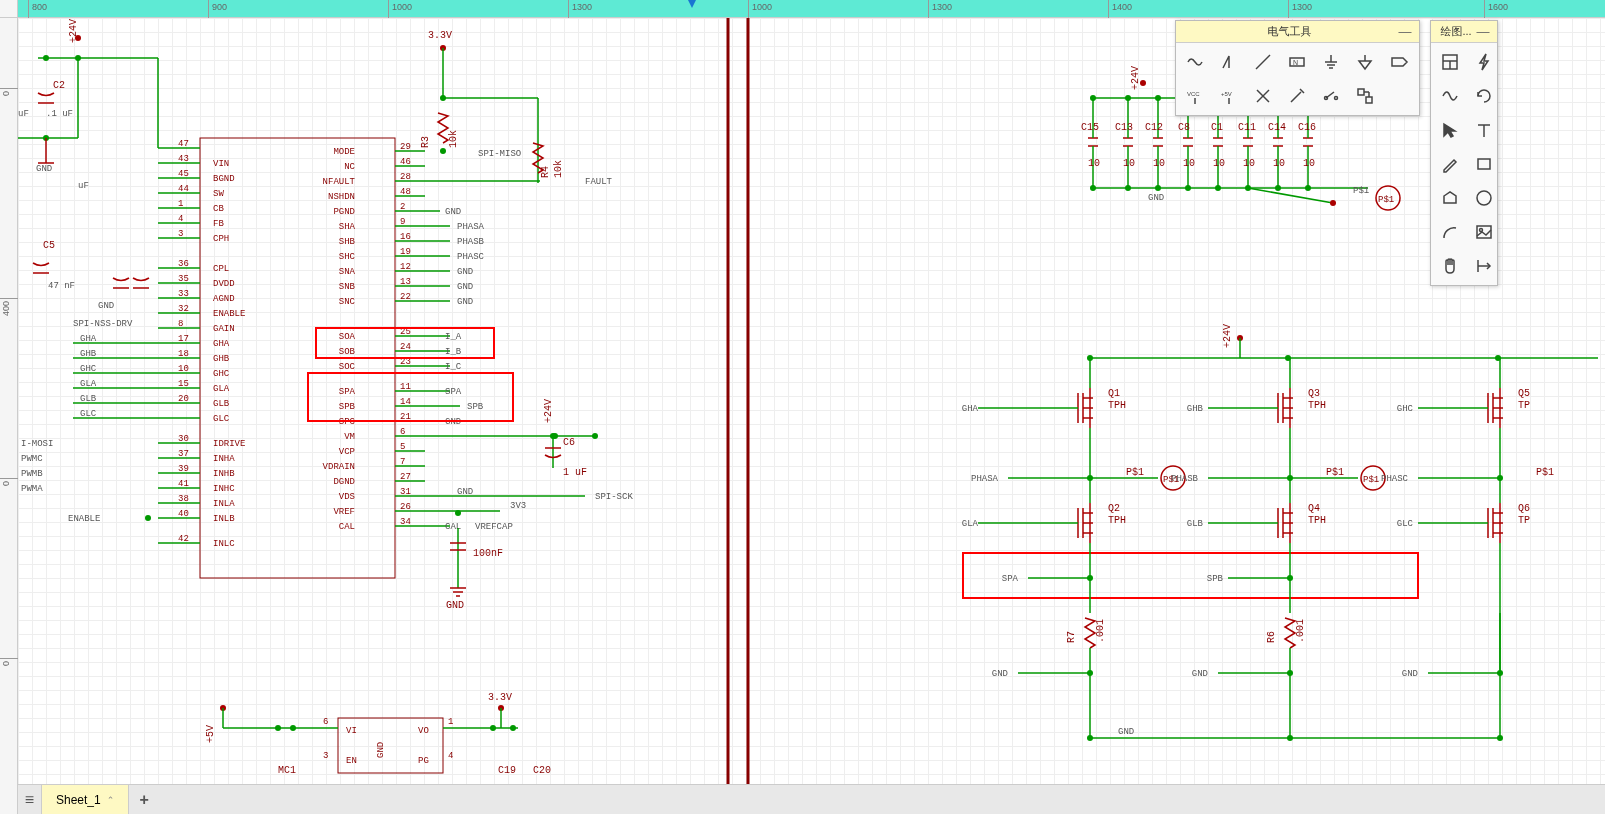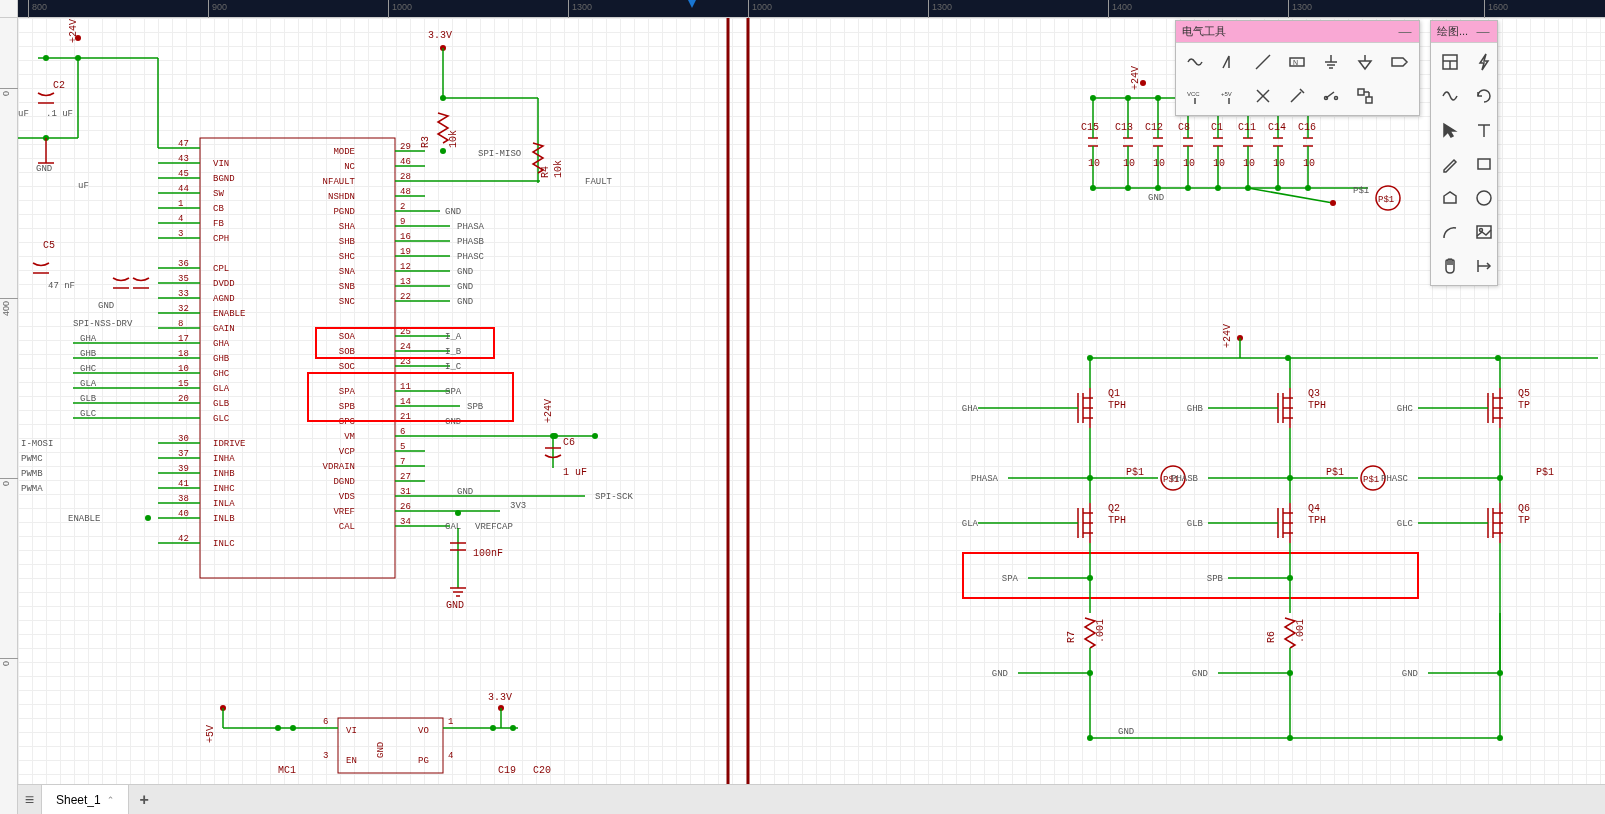--- a/index.html
+++ b/index.html
@@ -1,21 +1,21 @@
 <!DOCTYPE html>
 <html><head>
 <meta charset="utf-8">
 <style>
   * { box-sizing: border-box; margin: 0; padding: 0; }
   html, body { width: 1605px; height: 814px; overflow: hidden; font-family: Arial, sans-serif; background: #f0f0f0; }
   
   .app { position: relative; width: 100%; height: 100%; }
   
   
-  .ruler-h { position: absolute; top: 0; left: 18px; right: 0; height: 18px; background: #0f172a; border-bottom: 1px solid #ccc; font-size: 9px; color: #666; z-index: 5; }
+  .ruler-h { position: absolute; top: 0; left: 18px; right: 0; height: 18px; background: #5eead4; border-bottom: 1px solid #ccc; font-size: 9px; color: #666; z-index: 5; }
   .ruler-h .tick { position: absolute; top: 0; height: 18px; border-left: 1px solid #999; }
   .ruler-h .tick span { position: absolute; top: 2px; left: 3px; }
   .ruler-h .cursor-mark { position: absolute; top: 0; width: 0; height: 0; border-left: 4px solid transparent; border-right: 4px solid transparent; border-top: 8px solid #1976d2; }
   
   .ruler-v { position: absolute; top: 18px; left: 0; bottom: 0; width: 18px; background: #f5f5f5; border-right: 1px solid #ccc; font-size: 9px; color: #666; z-index: 5; }
   .ruler-v .tick { position: absolute; left: 0; width: 18px; border-top: 1px solid #999; }
   .ruler-v .tick span { position: absolute; left: 1px; top: 2px; writing-mode: vertical-rl; transform: rotate(180deg); }
   
   .corner { position: absolute; top: 0; left: 0; width: 18px; height: 18px; background: #f5f5f5; border-right: 1px solid #ccc; border-bottom: 1px solid #ccc; z-index: 6; }
   
@@ -36,33 +36,33 @@
   .hl-box { stroke: #ff0000; stroke-width: 2; fill: none; }
   .ic-box { stroke: #880000; stroke-width: 1; fill: none; }
   .pin-txt { font: 9px "Courier New"; fill: #880000; }
   .net-txt { font: 9px "Courier New"; fill: #555; }
   .pwr-txt { font: 10px "Courier New"; fill: #880000; }
   .comp-txt { font: 10px "Courier New"; fill: #880000; }
   .sheet-div { stroke: #880000; stroke-width: 3; }
   
   
   .palette { position: absolute; background: #f9f9f9; border: 1px solid #bbb; box-shadow: 1px 1px 4px rgba(0,0,0,0.2); z-index: 10; }
-  .palette-header { display: flex; align-items: center; height: 22px; padding: 0 6px; font-size: 11px; color: #333; background: #f9a8d4; border-bottom: 1px solid #ccc; }
+  .palette-header { display: flex; align-items: center; height: 22px; padding: 0 6px; font-size: 11px; color: #333; background: #fef9c3; border-bottom: 1px solid #ccc; text-align: center; }
   .palette-header .title { flex: 1; }
   .palette-header .pbtn { width: 16px; height: 16px; display: flex; align-items: center; justify-content: center; color: #666; cursor: pointer; font-size: 13px; }
   .palette-body { padding: 4px; display: grid; gap: 4px; }
   .electrical .palette-body { grid-template-columns: repeat(7, 30px); grid-template-rows: repeat(2, 30px); }
   .drawing .palette-body { grid-template-columns: repeat(2, 30px); grid-template-rows: repeat(7, 30px); }
   .tool-btn { width: 30px; height: 30px; display: flex; align-items: center; justify-content: center; cursor: pointer; color: #444; font-size: 14px; border: 1px solid transparent; }
   .tool-btn svg { width: 20px; height: 20px; stroke: #444; fill: none; stroke-width: 1.5; }
   
   
   .sheet-tabs { position: absolute; bottom: 0; left: 18px; right: 0; height: 30px; background: #e8e8e8; border-top: 1px solid #ccc; display: flex; align-items: stretch; z-index: 5; }
   .tab-menu { width: 24px; display: flex; align-items: center; justify-content: center; border-right: 1px solid #ccc; cursor: pointer; color: #555; }
-  .sheet-tab { padding: 0 14px; display: flex; align-items: center; font-size: 12px; border-right: 1px solid #ccc; background: #ffffff; cursor: pointer; gap: 6px; }
+  .sheet-tab { padding: 0 14px; display: flex; align-items: center; font-size: 12px; border-right: 1px solid #ccc; background: #fef9c3; cursor: pointer; gap: 6px; }
   .sheet-tab .caret { font-size: 9px; color: #888; }
   .add-tab { width: 30px; display: flex; align-items: center; justify-content: center; cursor: pointer; font-size: 16px; font-weight: bold; color: #555; }
 </style>
 </head>
 <body>
 
 <div class="app">
 
   <div class="corner"></div>
 

